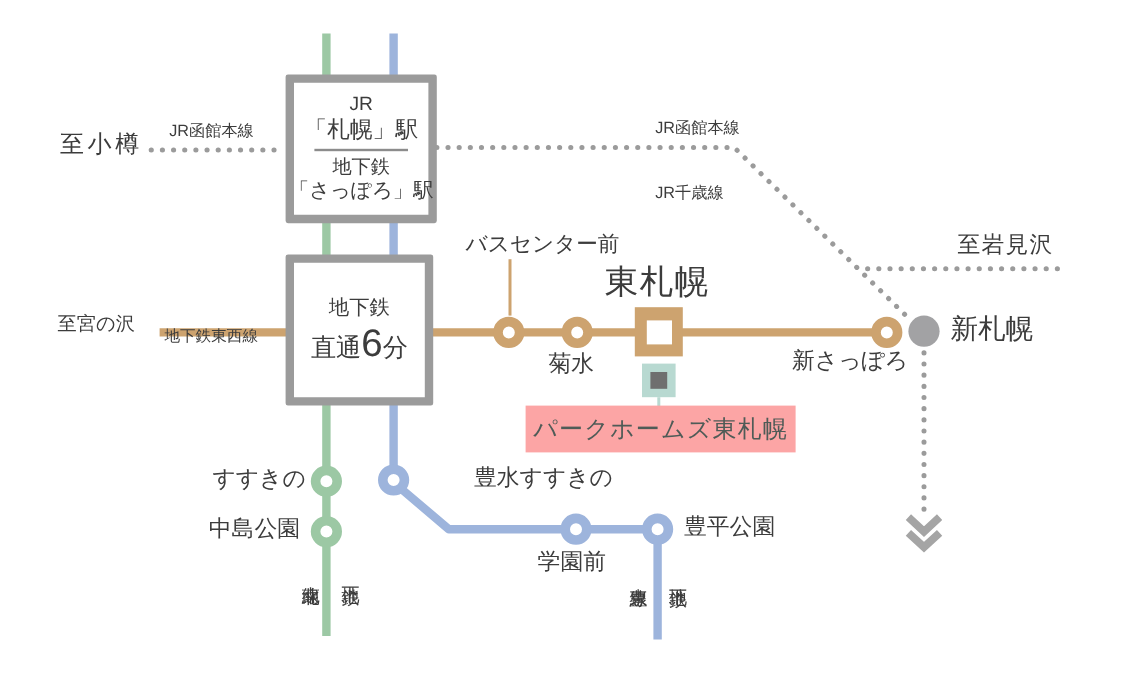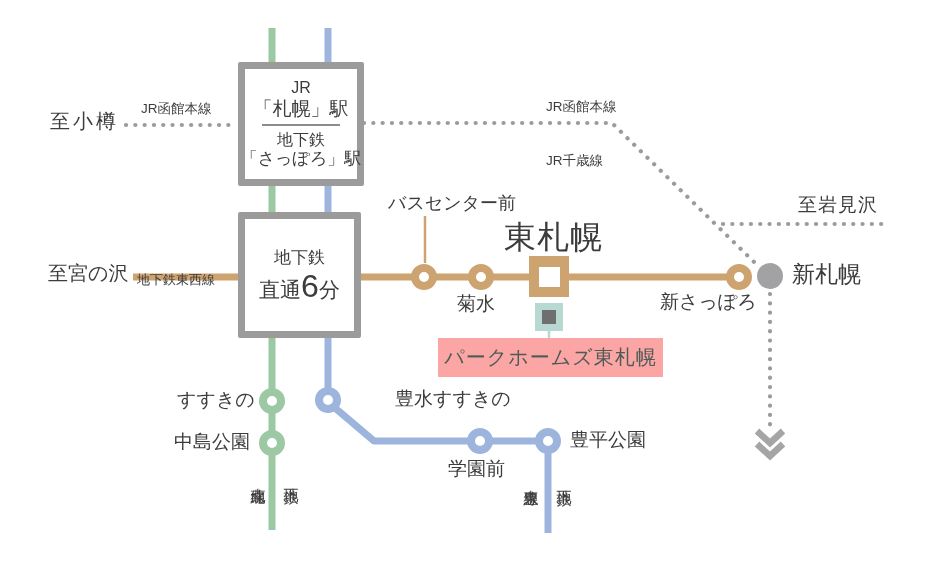--- a/index.html
+++ b/index.html
@@ -82,25 +82,25 @@
         <span class="bignum">6</span>
         <span>分</span>
     </div>
   </div>
 
   <div class="lbl" style="left:50px;top:110px;font-size:20px;letter-spacing:3px;">至小樽</div>
   <div class="lbl" style="left:141px;top:101px;font-size:13.5px;">JR函館本線</div>
   <div class="lbl" style="left:546px;top:99px;font-size:13.5px;">JR函館本線</div>
   <div class="lbl" style="left:546px;top:113px;font-size:13.5px;margin-top:40px;">JR千歳線</div>
   <div class="lbl" style="left:798px;top:194px;font-size:19px;letter-spacing:1px;">至岩見沢</div>
-  <div class="lbl" style="left:48px;top:262px;font-size:20px;font-family:Liberation Serif, serif;">至宮の沢</div>
+  <div class="lbl" style="left:48px;top:262px;font-size:16px;font-family:Liberation Serif, serif;">至宮の沢</div>
   <div class="lbl" style="left:137px;top:249px;font-size:13px;margin-top:24px;">地下鉄東西線</div>
 
   <div class="lbl" style="left:388px;top:193px;font-size:18px;">バスセンター前</div>
-  <div class="lbl" style="left:504px;top:219px;font-size:32px;letter-spacing:1px;">東札幌</div>
+  <div class="lbl" style="left:504px;top:219px;font-size:28px;letter-spacing:1px;">東札幌</div>
   <div class="lbl" style="left:457px;top:293px;font-size:19px;">菊水</div>
   <div class="lbl" style="left:660px;top:291px;font-size:19px;">新さっぽろ</div>
   <div class="lbl" style="left:792px;top:261px;font-size:23px;">新札幌</div>
   <div class="lbl" style="left:177px;top:389px;font-size:19px;">すすきの</div>
   <div class="lbl" style="left:174px;top:431px;font-size:19px;">中島公園</div>
   <div class="lbl" style="left:347px;top:388px;font-size:19px;margin-left:48px;">豊水すすきの</div>
   <div class="lbl" style="left:448px;top:458px;font-size:19px;">学園前</div>
   <div class="lbl" style="left:570px;top:429px;font-size:19px;">豊平公園</div>
 
   <div class="vlbl" style="left:248px;top:476px;">南北線</div>

